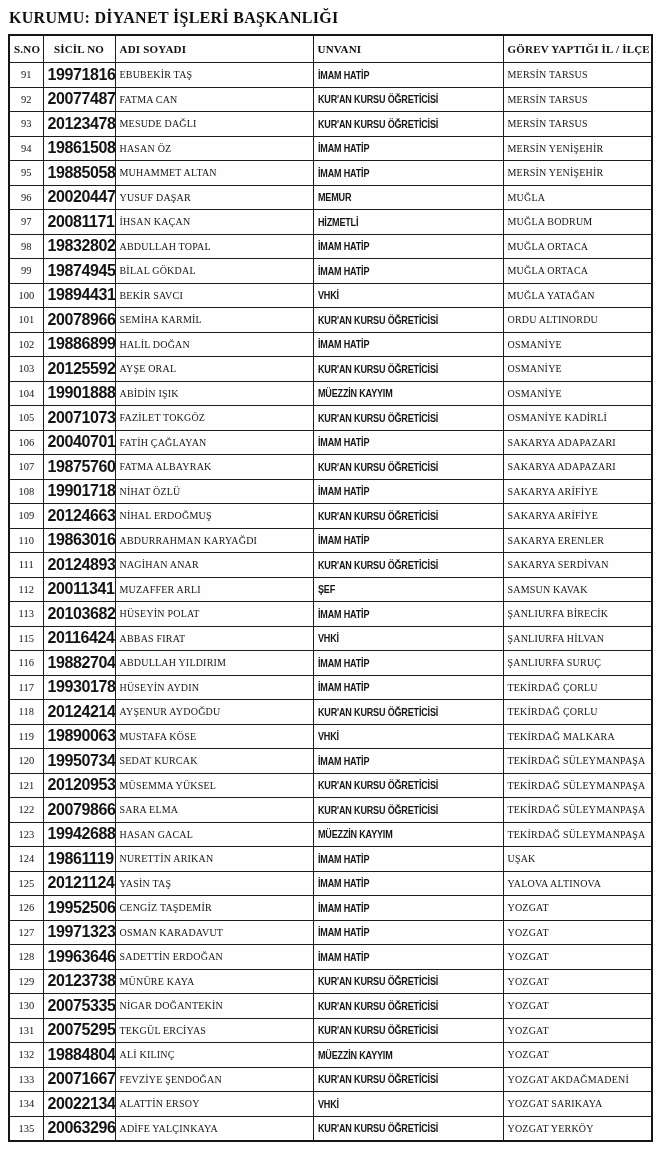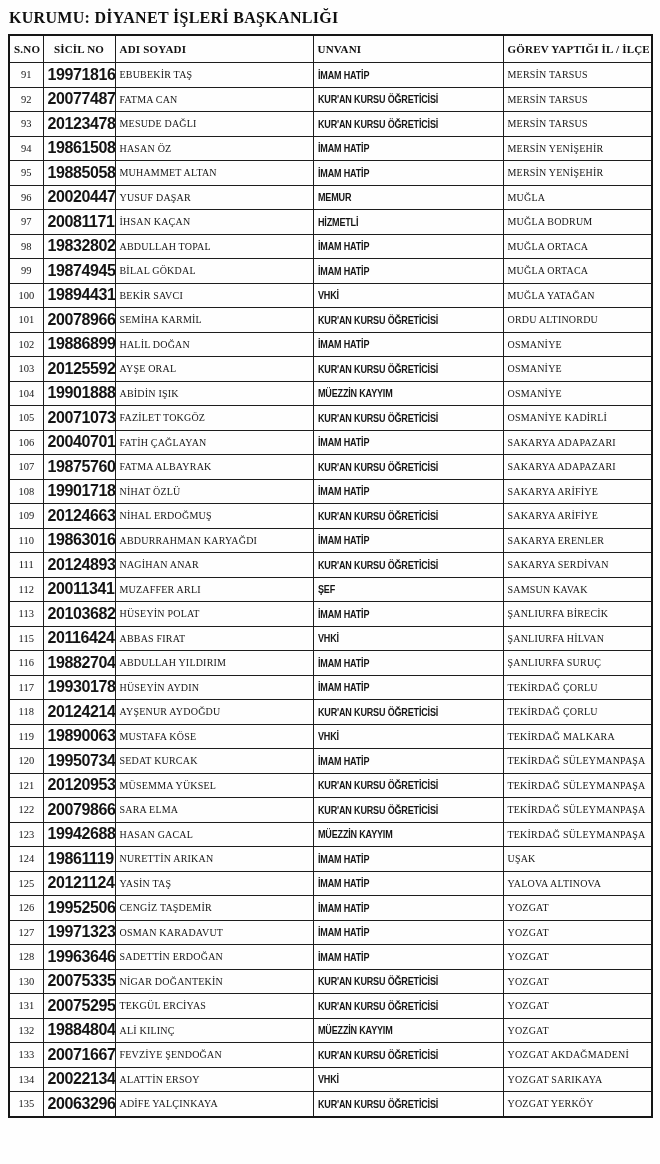--- a/index.html
+++ b/index.html
@@ -370,20 +370,27 @@
           <td>YOZGAT</td>
         </tr>
         <tr>
           <td>128</td>
           <td>19963646</td>
           <td>SADETTİN ERDOĞAN</td>
           <td><span class="cond">İMAM HATİP</span></td>
           <td>YOZGAT</td>
         </tr>
         <tr>
+          <td>129</td>
+          <td>20123738</td>
+          <td>MÜNÜRE KAYA</td>
+          <td><span class="cond">KUR'AN KURSU ÖĞRETİCİSİ</span></td>
+          <td>YOZGAT</td>
+        </tr>
+        <tr>
           <td>130</td>
           <td>20075335</td>
           <td>NİGAR DOĞANTEKİN</td>
           <td><span class="cond">KUR'AN KURSU ÖĞRETİCİSİ</span></td>
           <td>YOZGAT</td>
         </tr>
         <tr>
           <td>131</td>
           <td>20075295</td>
           <td>TEKGÜL ERCİYAS</td>

